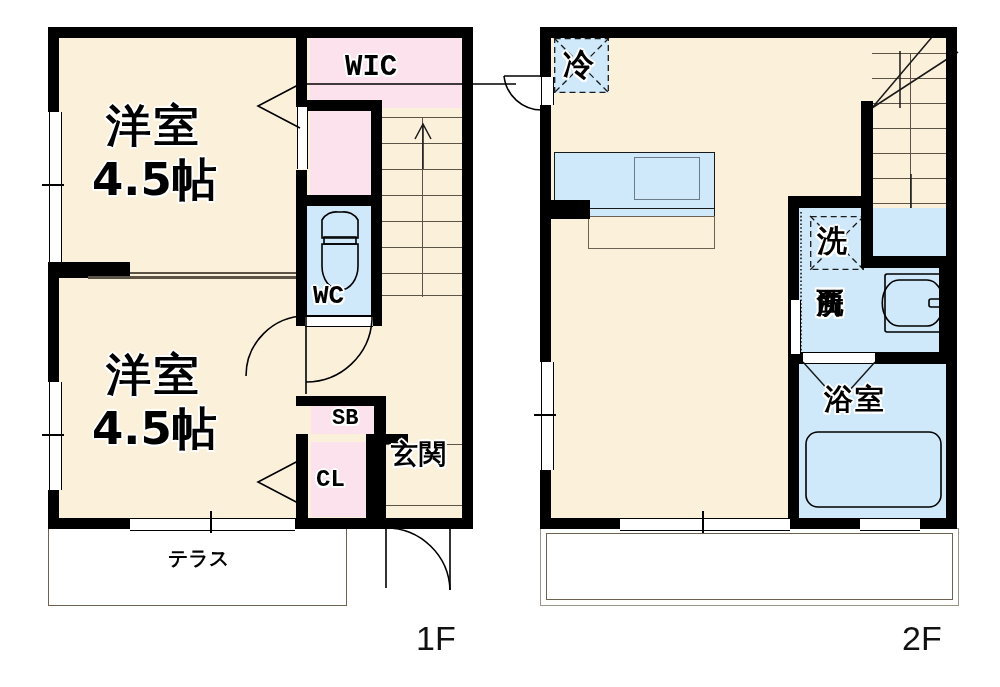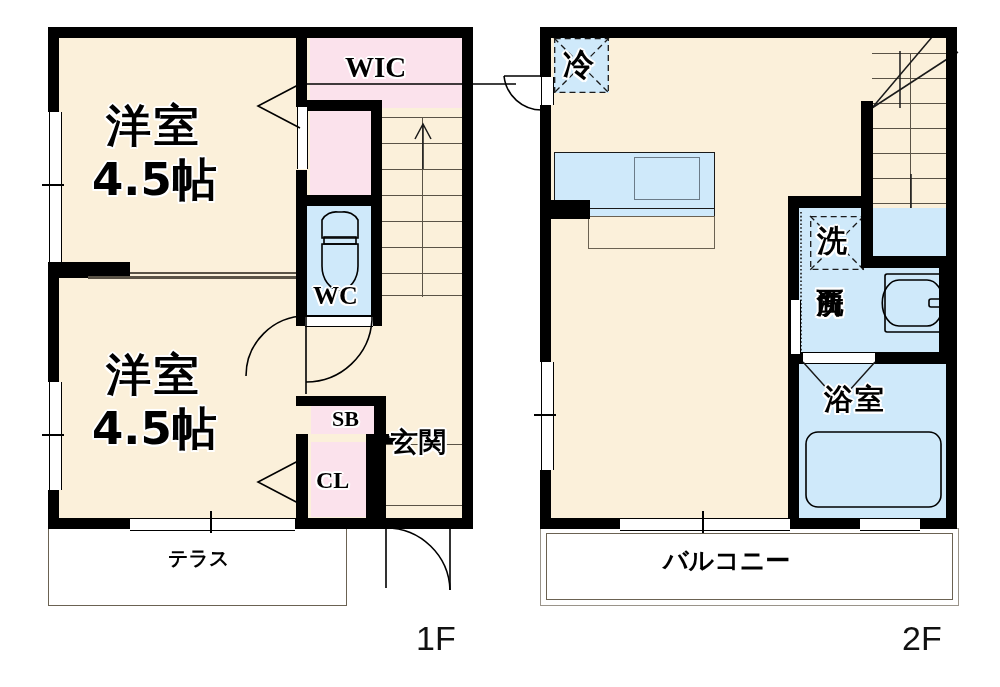--- a/index.html
+++ b/index.html
@@ -24,21 +24,21 @@
   .win-h .mull{position:absolute;top:0;bottom:0;width:1.6px;background:#000;}
   .win-v .tick{position:absolute;height:1.6px;background:#000;}
   .win-h .tick{position:absolute;width:1.6px;background:#000;}
 
   
   .lbl{position:absolute;color:#000;white-space:nowrap;line-height:1;
        text-shadow:
          2px 0 0 #fff,-2px 0 0 #fff,0 2px 0 #fff,0 -2px 0 #fff,
          1.5px 1.5px 0 #fff,-1.5px 1.5px 0 #fff,1.5px -1.5px 0 #fff,-1.5px -1.5px 0 #fff;}
   .lbl.jp{font-family:"DejaVu Sans","Liberation Sans",sans-serif;font-weight:700;}
-  .lbl.lat{font-family:Liberation Serif, serif;font-weight:400;}
+  .lbl.lat{font-family:Liberation Mono, monospace;font-weight:400;}
   .lbl.nots{text-shadow:none;}
 
   .floorcap{position:absolute;font-family:"Liberation Sans",sans-serif;
             font-size:34px;color:#111;letter-spacing:0px;}
 
   
   .stair{position:absolute;background:#fbf0da;}
   .tread{position:absolute;background:#5a5346;height:1.4px;left:0;right:0;}
   .riser{position:absolute;background:#5a5346;width:1.4px;top:0;bottom:0;}
 
@@ -157,30 +157,29 @@
     <div class="lbl jp" style="left:106px;top:103px;font-size:45px;letter-spacing:3px;">洋室</div>
     <div class="lbl lat" style="left:92px;top:157px;font-size:45px;font-family:'DejaVu Sans',sans-serif;font-weight:700;">4.5帖</div>
 
     <div class="lbl jp" style="left:106px;top:352px;font-size:45px;letter-spacing:3px;">洋室</div>
     <div class="lbl lat" style="left:92px;top:406px;font-size:45px;font-family:'DejaVu Sans',sans-serif;font-weight:700;">4.5帖</div>
 
     <div class="lbl lat" style="left:345px;top:53px;font-size:29px;font-weight:700;">WIC</div>
     <div class="lbl lat" style="left:313px;top:283px;font-size:26px;font-weight:700;">WC</div>
     <div class="lbl lat" style="left:332px;top:408px;font-size:22px;font-weight:700;">SB</div>
     <div class="lbl lat" style="left:316px;top:468px;font-size:24px;font-weight:700;">CL</div>
-    <div class="lbl jp" style="left:391px;top:428px;font-size:27px;letter-spacing:1px;">玄関</div>
+    <div class="lbl jp" style="left:391px;top:440px;font-size:27px;letter-spacing:1px;">玄関</div>
 
     <div class="floorcap" style="left:416px;top:619px;">1F</div>
   </div>
 
   <div class="plan" style="left:500px;top:0;width:500px;height:687px;">
 
     <div class="outline" style="left:40px;top:528px;width:417px;height:76px;background:#fff;border-color:#9a948a;"></div>
     <div class="outline" style="left:46px;top:533px;width:405px;height:65px;background:#fff;"></div>
-    <div class="lbl jp nots" style="left:163px;top:548px;font-size:25px;">バルコニー</div>
 
     <div class="floor" style="left:42px;top:28px;width:410px;height:500px;"></div>
 
     <div class="stair" style="left:372px;top:30px;width:78px;height:224px;">
       <div class="tread" style="top:23px;"></div>
       <div class="tread" style="top:48px;"></div>
       <div class="tread" style="top:73px;"></div>
       <div class="tread" style="top:98px;"></div>
       <div class="tread" style="top:123px;"></div>
       <div class="tread" style="top:148px;"></div>

